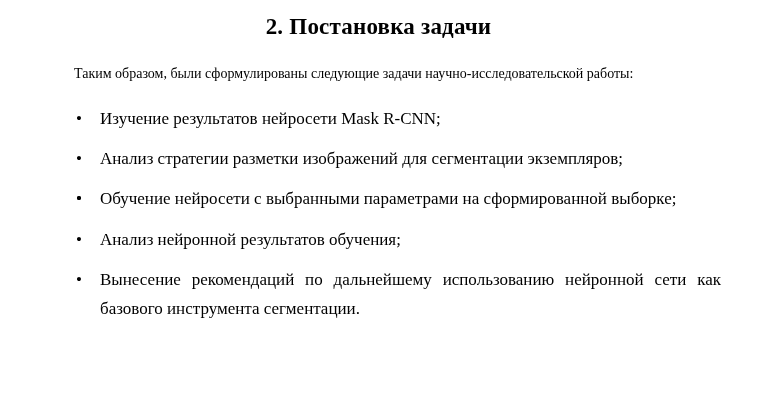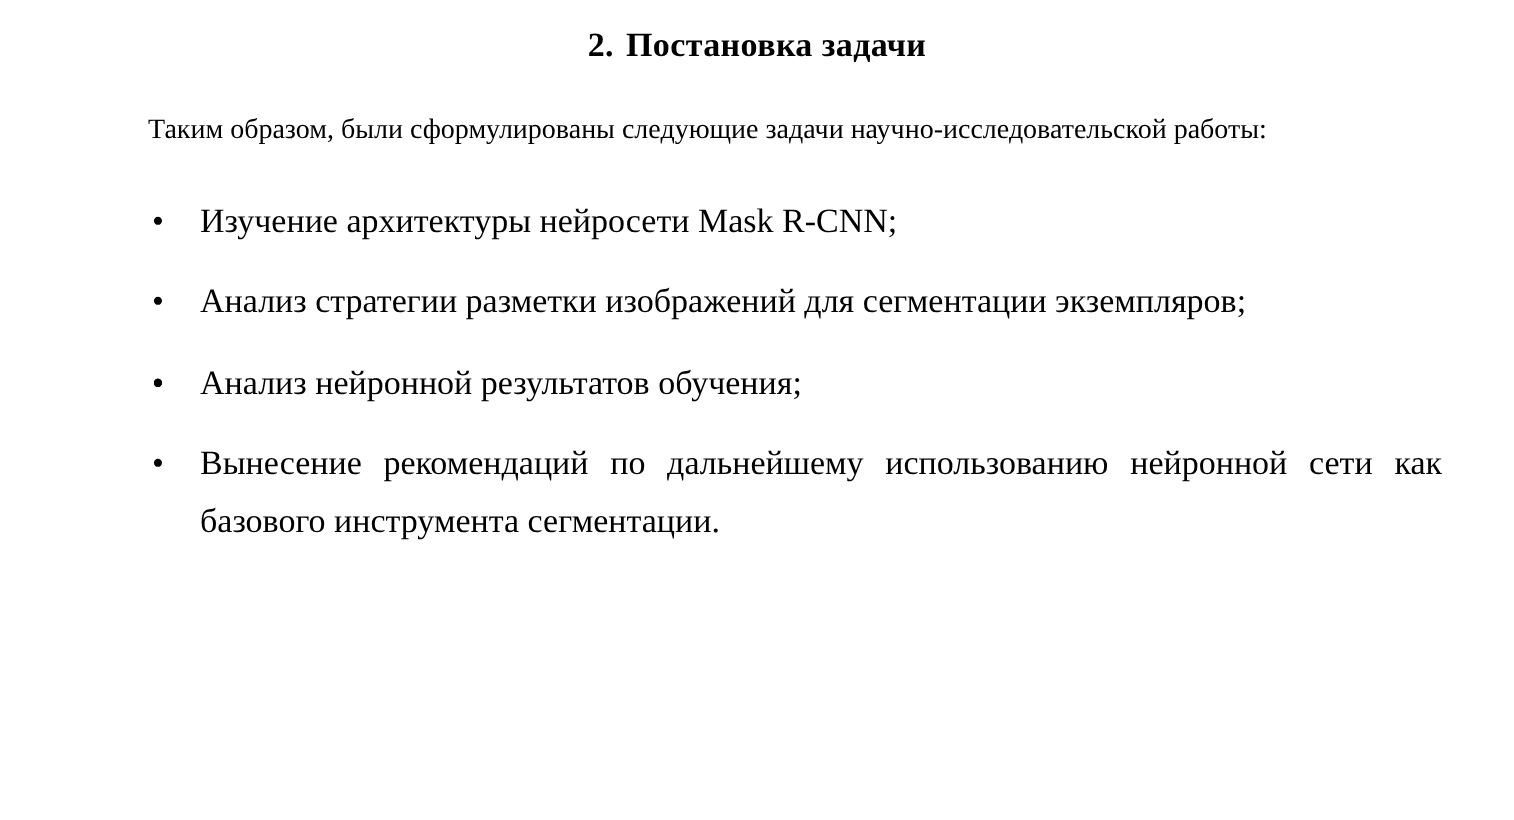--- a/index.html
+++ b/index.html
@@ -16,21 +16,21 @@
   }
   .page {
     position: relative;
     width: 757px;
     height: 410px;
     box-sizing: border-box;
     padding: 8px 22px 0 22px;
   }
   .heading {
     text-align: center;
-    font-size: 17px;
+    font-size: 23px;
     font-weight: bold;
     letter-spacing: 0.2px;
     margin: 4px 0 0 0;
     line-height: 1.3;
   }
   .heading .num {
     margin-right: 6px;
   }
   .para {
     margin: 20px 0 0 0;
@@ -74,31 +74,32 @@
 
   <div class="heading">
     <span class="num">2.</span><span>Постановка задачи</span>
   </div>
 
   <p class="para">Таким образом, были сформулированы следующие задачи научно-исследовательской работы:</p>
 
   <ul class="bullets">
     <li>
       <span class="dot">•</span>
-      <span>Изучение архитектуры нейросети Mask R-CNN;</span>
+      <span>Изучение результатов нейросети Mask R-CNN;</span>
     </li>
     <li>
       <span class="dot">•</span>
       <span>Анализ стратегии разметки изображений для сегментации экземпляров;</span>
     </li>
     <li>
       <span class="dot">•</span>
     </li>
     <li>
       <span class="dot">•</span>
+      <span>Обучение нейросети с выбранными параметрами на сформированной выборке;</span>
     </li>
     <li>
       <span class="dot">•</span>
       <span>Анализ нейронной результатов обучения;</span>
     </li>
     <li>
       <span class="dot">•</span>
       <span>Вынесение рекомендаций по дальнейшему использованию нейронной сети как базового инструмента сегментации.</span>
     </li>
   </ul>

